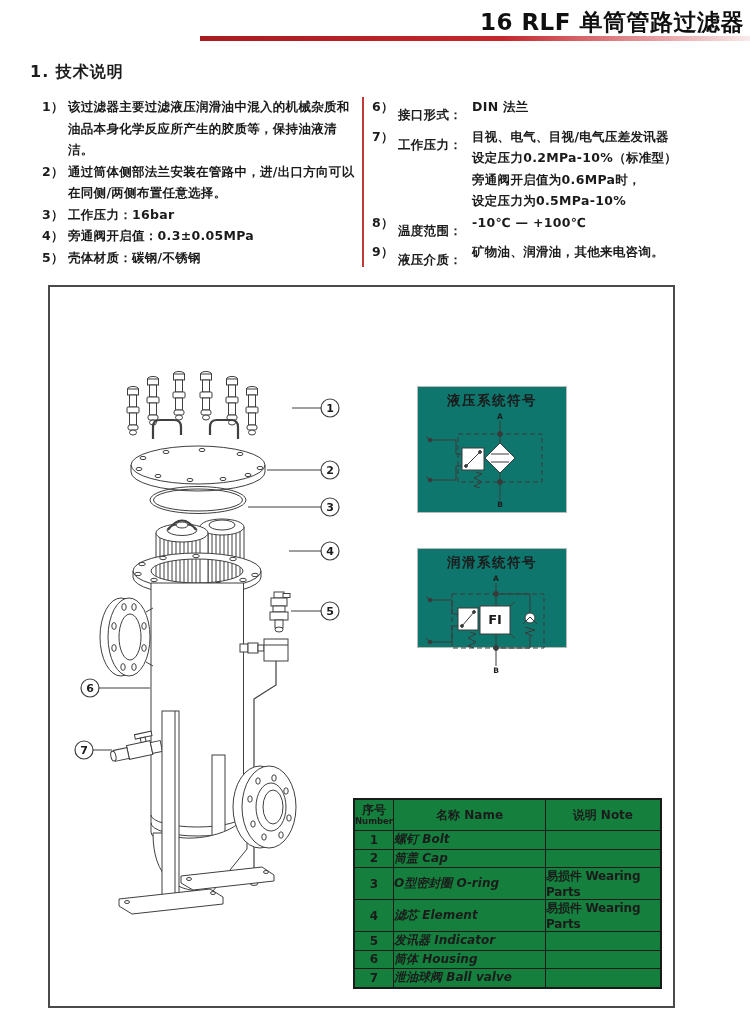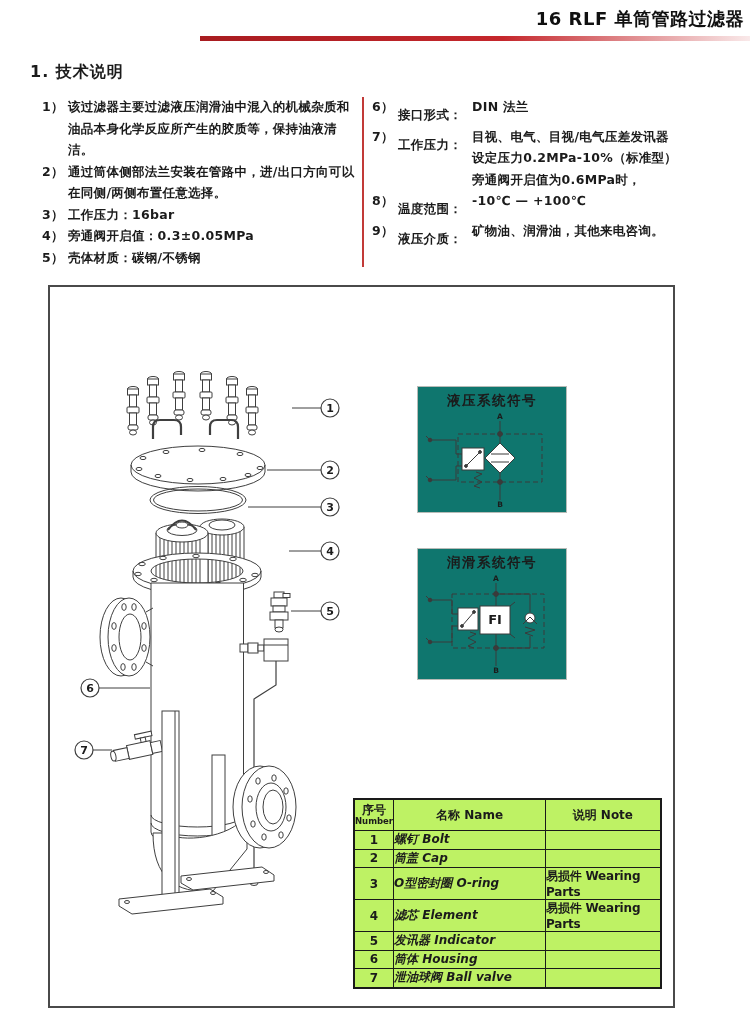--- a/index.html
+++ b/index.html
@@ -1,42 +1,42 @@
 <!DOCTYPE html>
 <html><head>
 <meta charset="utf-8">
 <style>
   html,body{margin:0;padding:0;background:#fff;}
   .page{position:relative;width:750px;height:1033px;background:#fff;overflow:hidden;
         font-family:"DejaVu Sans","Liberation Sans",sans-serif;color:#1b1b1b;}
   
-  .title{position:absolute;top:7px;right:6px;font-size:18px;font-weight:bold;color:#101010;letter-spacing:0.5px;white-space:nowrap;}
+  .title{position:absolute;top:7px;right:6px;font-size:23px;font-weight:bold;color:#101010;letter-spacing:0.5px;white-space:nowrap;}
   .title-rule{position:absolute;top:36px;left:200px;width:550px;height:5px;
       background:linear-gradient(to right,#a81c20 0%,#c5272c 55%,rgba(197,39,44,0.10) 100%);}
   .section-heading{position:absolute;top:62px;left:30px;font-size:16px;font-weight:bold;letter-spacing:1px;}
   
   .spec-left{position:absolute;left:42px;top:96px;width:320px;}
   .spec-right{position:absolute;left:372px;top:96px;width:332px;}
   .spec-item{display:flex;font-size:12.5px;font-weight:bold;line-height:21.5px;letter-spacing:0.3px;}
   .spec-num{flex:0 0 26px;}
   .spec-text{flex:1;}
   .spec-label{flex:0 0 74px;white-space:nowrap;margin-top:8px;}
   .spec-lines{flex:1;}
   .divider{position:absolute;left:362px;top:97px;width:2px;height:170px;background:#c23a38;}
   
   .diagram-box{position:absolute;left:48px;top:285px;width:623px;height:719px;border:2px solid #4a4a4a;background:#fff;}
   .exploded-svg{position:absolute;left:0;top:0;}
   
   .sym-box{position:absolute;width:150px;background:#0f766e;border:1px solid #b7bbb7;box-sizing:border-box;}
   .sym-box-1{left:367px;top:99px;height:127px;}
-  .sym-box-2{left:367px;top:261px;height:132px;}
+  .sym-box-2{left:367px;top:261px;height:100px;}
   .sym-title{text-align:center;font-size:13.5px;font-weight:bold;padding-top:5px;letter-spacing:1.5px;}
   .sym-svg{display:block;margin:0 auto;}
   
-  .parts-table{position:absolute;left:303px;top:511px;border-collapse:collapse;table-layout:fixed;background:#bef264;}
+  .parts-table{position:absolute;left:303px;top:511px;border-collapse:collapse;table-layout:fixed;background:#15803d;}
   .parts-table th,.parts-table td{border:1px solid #1a1a1a;font-weight:bold;padding:0;}
   .parts-table{border:2px solid #1a1a1a;}
   .col-no{width:32px;}
   .col-name{width:152px;}
   .col-note{width:115px;}
   .hdr{height:30px;text-align:center;font-size:12px;line-height:13px;}
   .hdr .en{font-size:8.5px;font-weight:bold;display:block;line-height:9px;}
   .parts-table td{height:17.5px;font-size:12px;}
   .cell-no{text-align:center;}
   .cell-name{text-align:left;padding-left:9px;font-style:italic;}
@@ -84,20 +84,21 @@
           <div>DIN 法兰</div>
         </div>
     </div>
     <div class="spec-item">
       <div class="spec-num">7）</div>
       <div class="spec-label">工作压力：</div>
       <div class="spec-lines">
         <div>目视、电气、目视/电气压差发讯器</div>
         <div>设定压力0.2MPa-10%（标准型）</div>
         <div>旁通阀开启值为0.6MPa时，</div>
+        <div>设定压力为0.5MPa-10%</div>
       </div>
     </div>
     <div class="spec-item">
       <div class="spec-num">8）</div>
       <div class="spec-label">温度范围：</div>
       <div class="spec-lines">
           <div>-10℃ — +100℃</div>
         </div>
     </div>
     <div class="spec-item">

